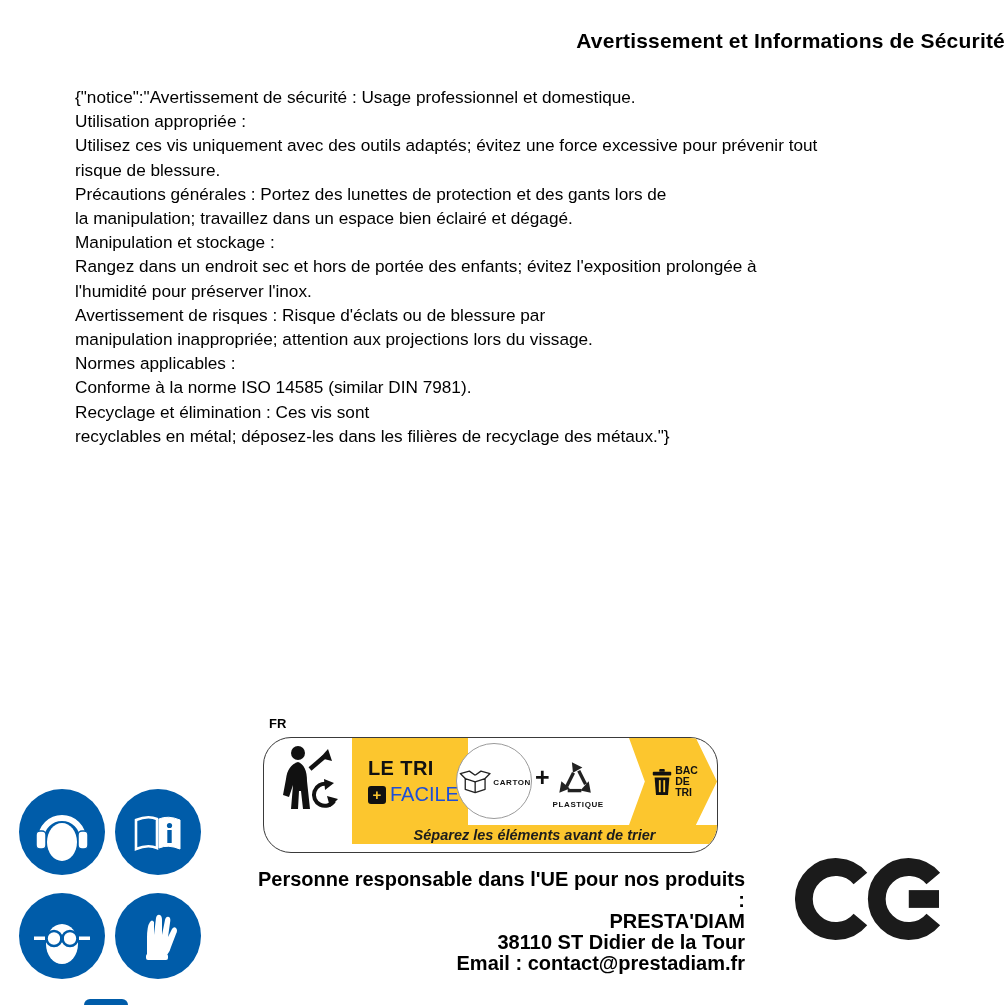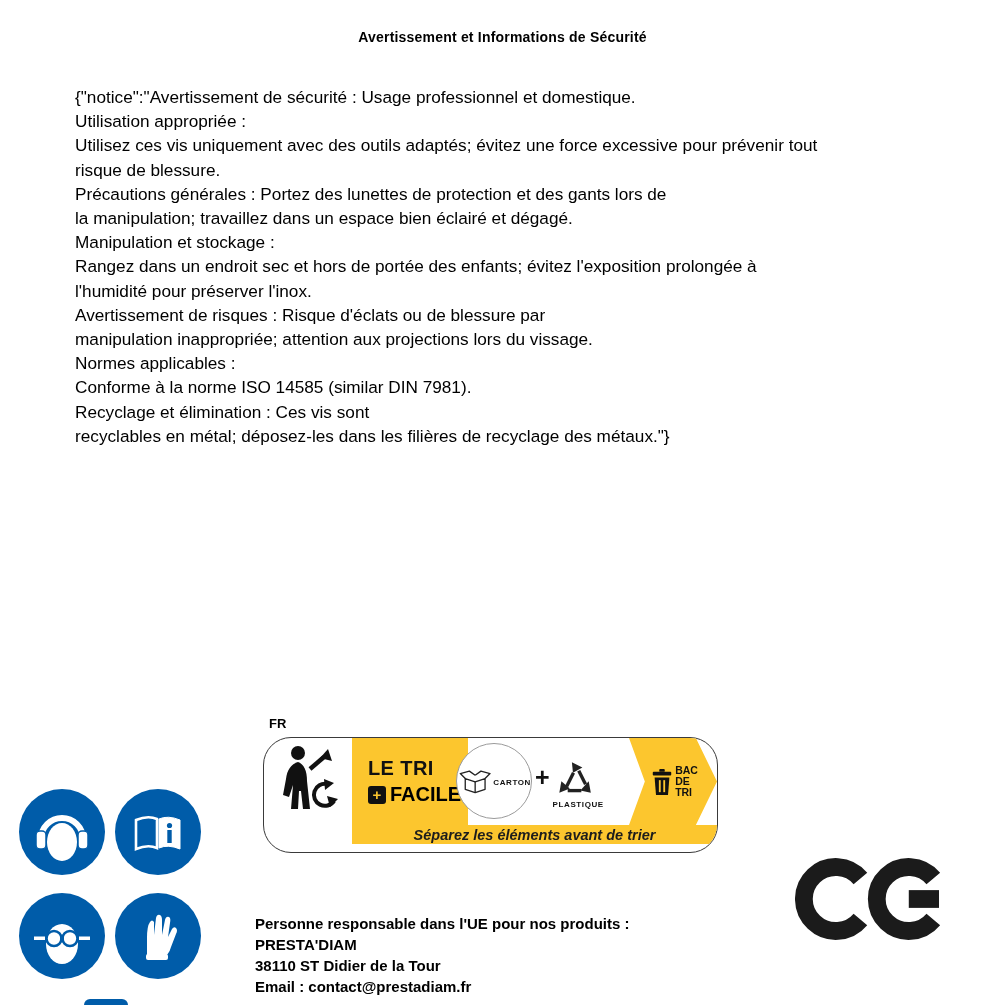--- a/index.html
+++ b/index.html
@@ -5,22 +5,22 @@
   :root{
     --blue:#005CA9;
     --yellow:#FCC62E;
     --ink:#111111;
   }
   *{box-sizing:border-box;}
   html,body{margin:0;padding:0;background:#fff;}
   body{width:1005px;height:1005px;font-family:"Liberation Sans",sans-serif;color:#000;}
   .page{position:relative;width:1005px;height:1005px;background:#fff;overflow:hidden;}
 
-  .title{position:absolute;top:29px;left:0;width:100%;text-align:center;
-         font-size:14px;font-weight:bold;letter-spacing:0.2px;}
+  .title{position:absolute;top:29px;left:0;width:100%;text-align:right;
+         font-size:21px;font-weight:bold;letter-spacing:0.2px;}
 
   .notice{position:absolute;top:85px;left:75px;width:878px;
           font-size:17.2px;line-height:24.2px;white-space:pre-line;}
 
   
   .icon-grid{position:absolute;left:19px;top:789px;display:grid;
              grid-template-columns:86px 86px;grid-auto-rows:86px;
              column-gap:10px;row-gap:18px;}
   .safety-icon{width:86px;height:86px;}
   .cropped-icon{position:absolute;left:84px;top:999px;width:44px;height:6px;
@@ -33,38 +33,38 @@
             display:flex;overflow:hidden;}
   .triman-zone{width:88px;display:flex;align-items:flex-start;justify-content:center;padding-top:5px;}
   .tri-right{flex:1;display:flex;flex-direction:column;}
   .tri-row{height:87px;display:flex;align-items:stretch;}
   .yellow-block{width:116px;background:var(--yellow);display:flex;flex-direction:column;
                 justify-content:center;padding-left:16px;gap:3px;}
   .le-tri{font-size:20px;font-weight:bold;letter-spacing:0.4px;color:#111;}
   .facile-row{display:flex;align-items:center;gap:4px;}
   .plus-box{width:18px;height:18px;background:#111;color:var(--yellow);font-weight:bold;
             display:flex;align-items:center;justify-content:center;font-size:15px;border-radius:3px;}
-  .facile{font-size:20px;font-weight:bold;color:#000000;}
+  .facile{font-size:20px;font-weight:normal;color:#1d4ed8;}
   .carton-circle{width:76px;height:76px;border-radius:50%;background:#fff;border:1px solid #9a9a9a;
                  margin-left:-12px;margin-top:5px;display:flex;flex-direction:row;
                  align-items:center;justify-content:center;z-index:2;}
   .mat-label{font-size:8px;font-weight:bold;letter-spacing:0.6px;margin-top:2px;color:#111;}
   .plus-sep{font-size:25px;font-weight:bold;align-self:center;margin:0 3px 8px 3px;color:#111;}
   .plastique-group{display:flex;flex-direction:column;align-items:flex-start;justify-content:center;padding-top:4px;}
   .bac-arrow{margin-left:auto;width:88px;background:var(--yellow);
              clip-path:polygon(0 0,76% 0,100% 50%,76% 100%,0 100%,18% 50%);
              display:flex;align-items:center;justify-content:center;gap:1px;
              padding-left:12px;padding-right:10px;}
   .bac-text{display:flex;flex-direction:column;font-size:10.5px;font-weight:bold;line-height:11px;color:#111;}
   .tagline-strip{height:19px;background:var(--yellow);display:flex;align-items:center;
                  justify-content:center;font-size:14.5px;font-weight:bold;font-style:italic;color:#1c1c1c;}
 
   
-  .responsible{position:absolute;left:255px;top:913px;width:490px;text-align:left;
-               font-size:15px;font-weight:bold;line-height:21px;}
+  .responsible{position:absolute;left:255px;top:869px;width:490px;text-align:right;
+               font-size:20px;font-weight:bold;line-height:21px;}
 
   
   .ce-mark{position:absolute;left:795px;top:852px;width:160px;height:94px;}
 </style>
 </head>
 <body>
 
 <div class="page">
 
   <div class="title">Avertissement et Informations de Sécurité</div>

